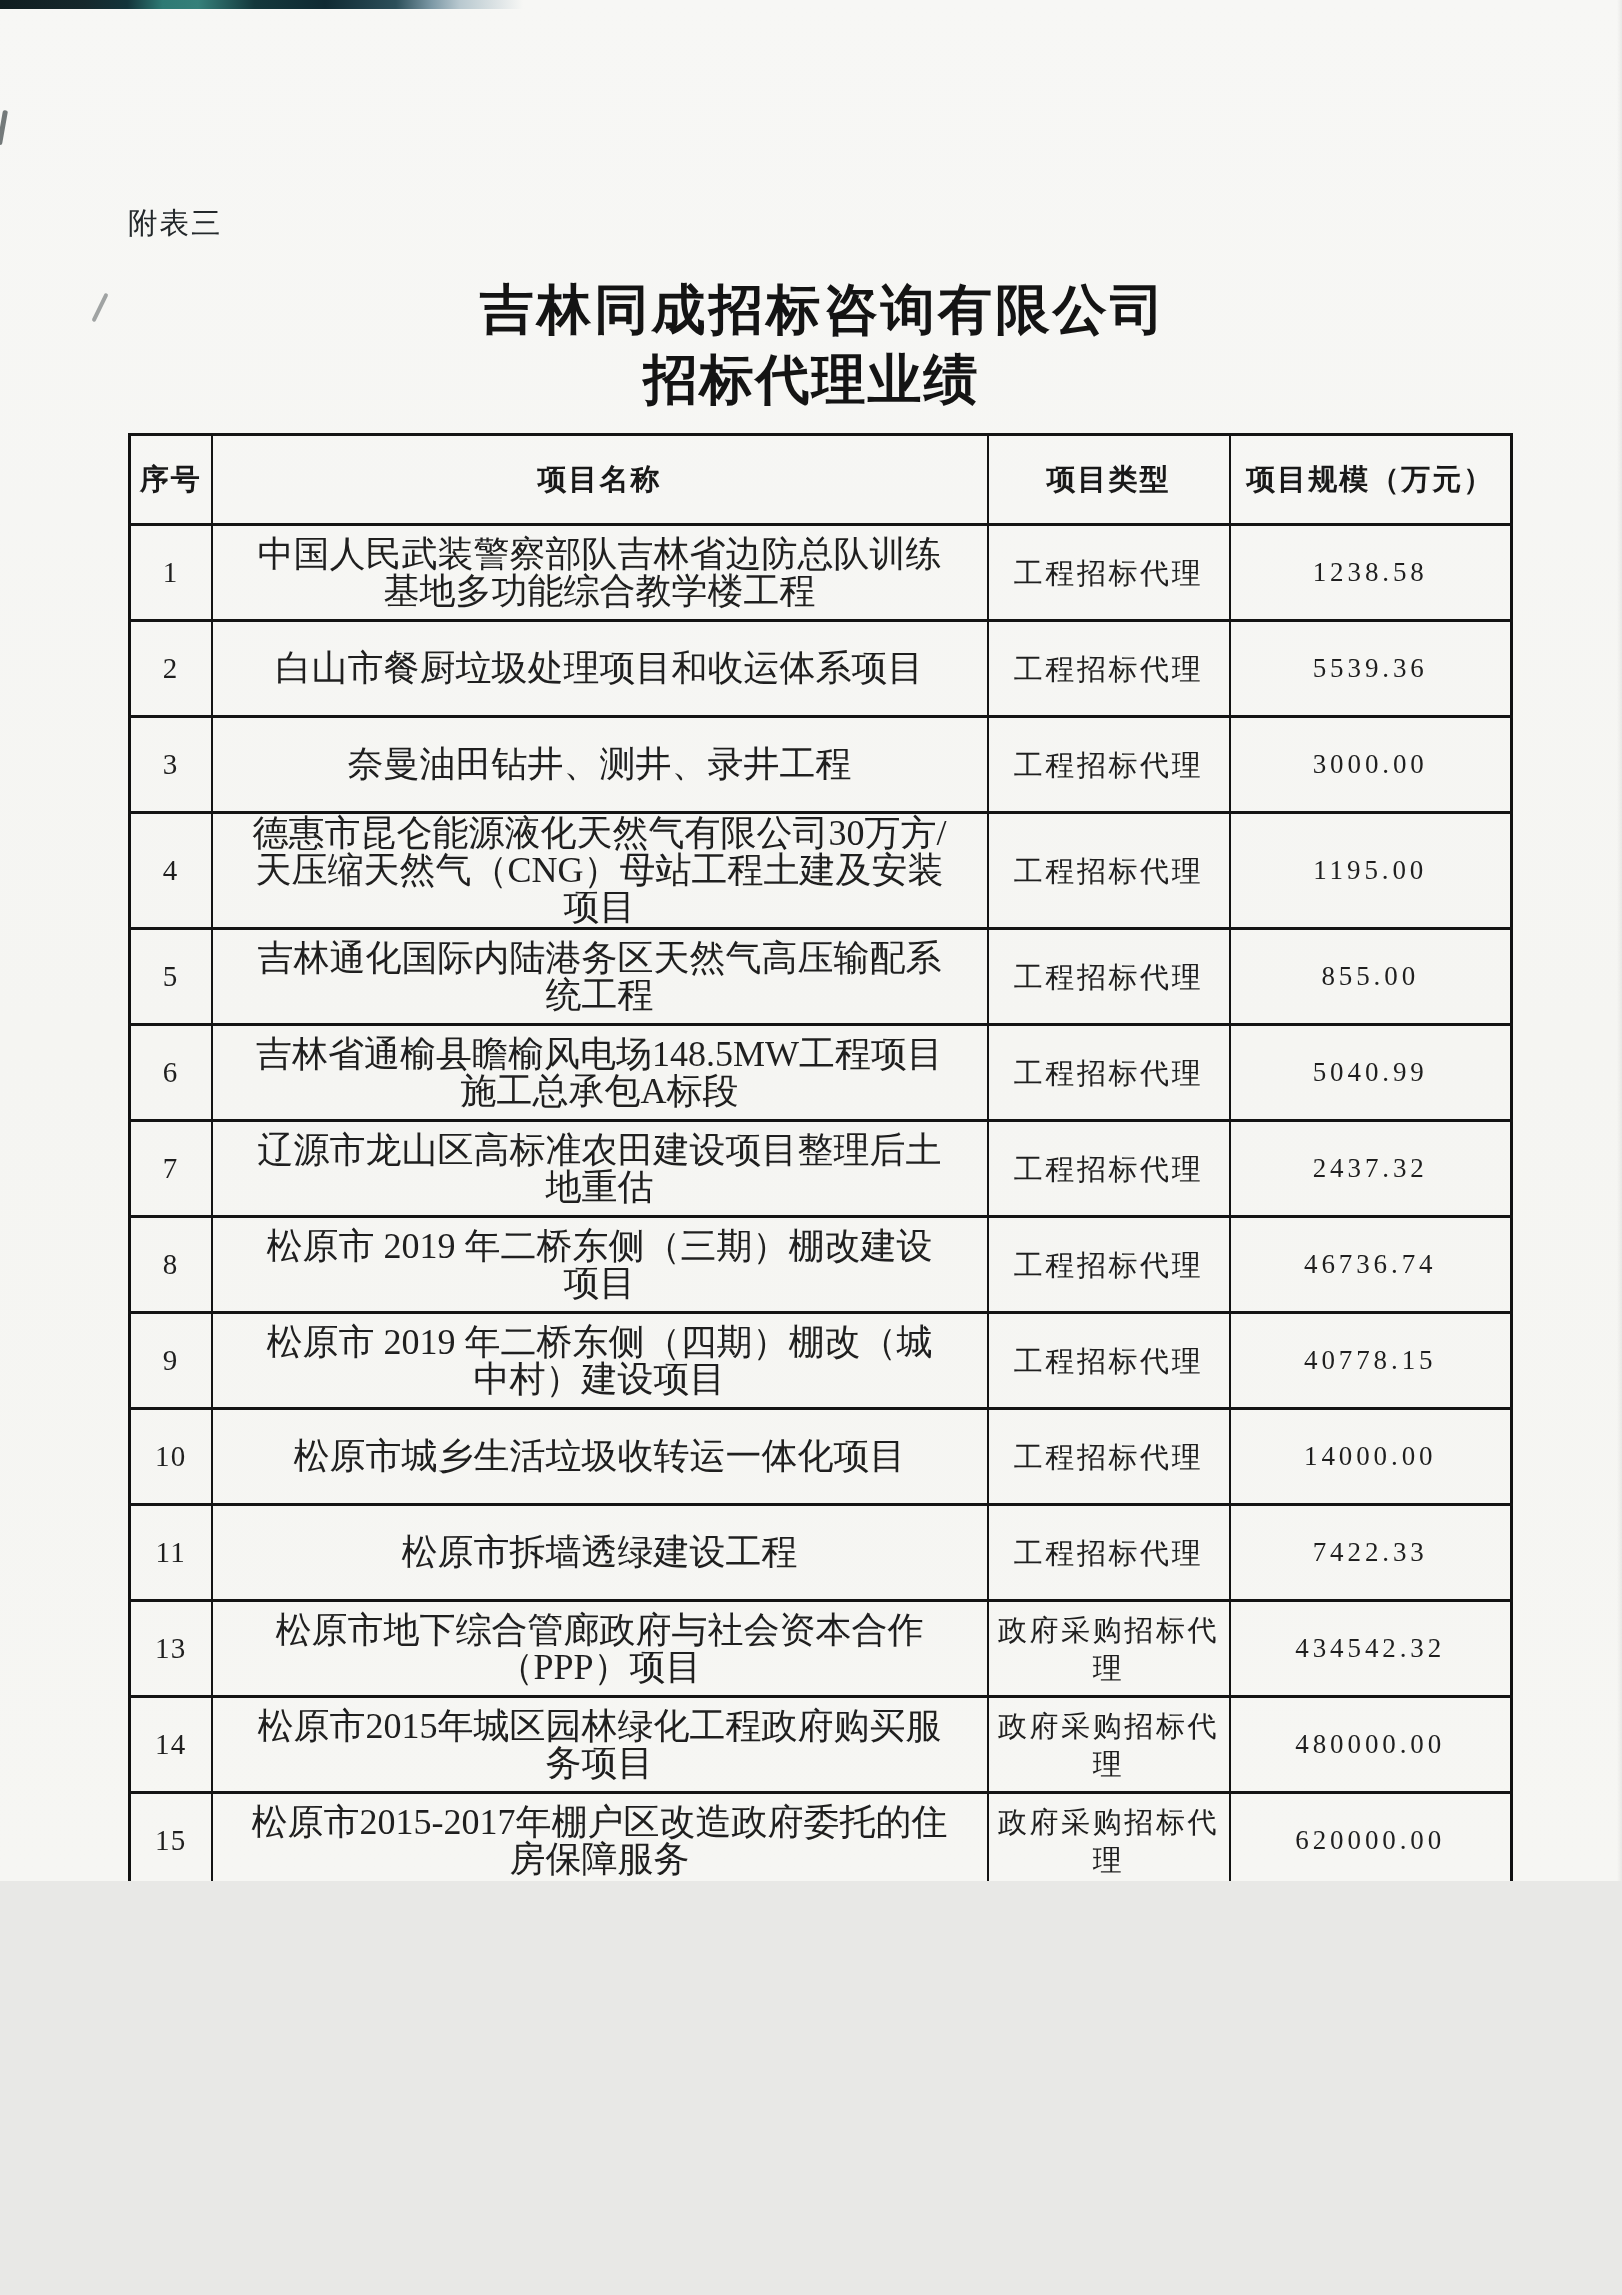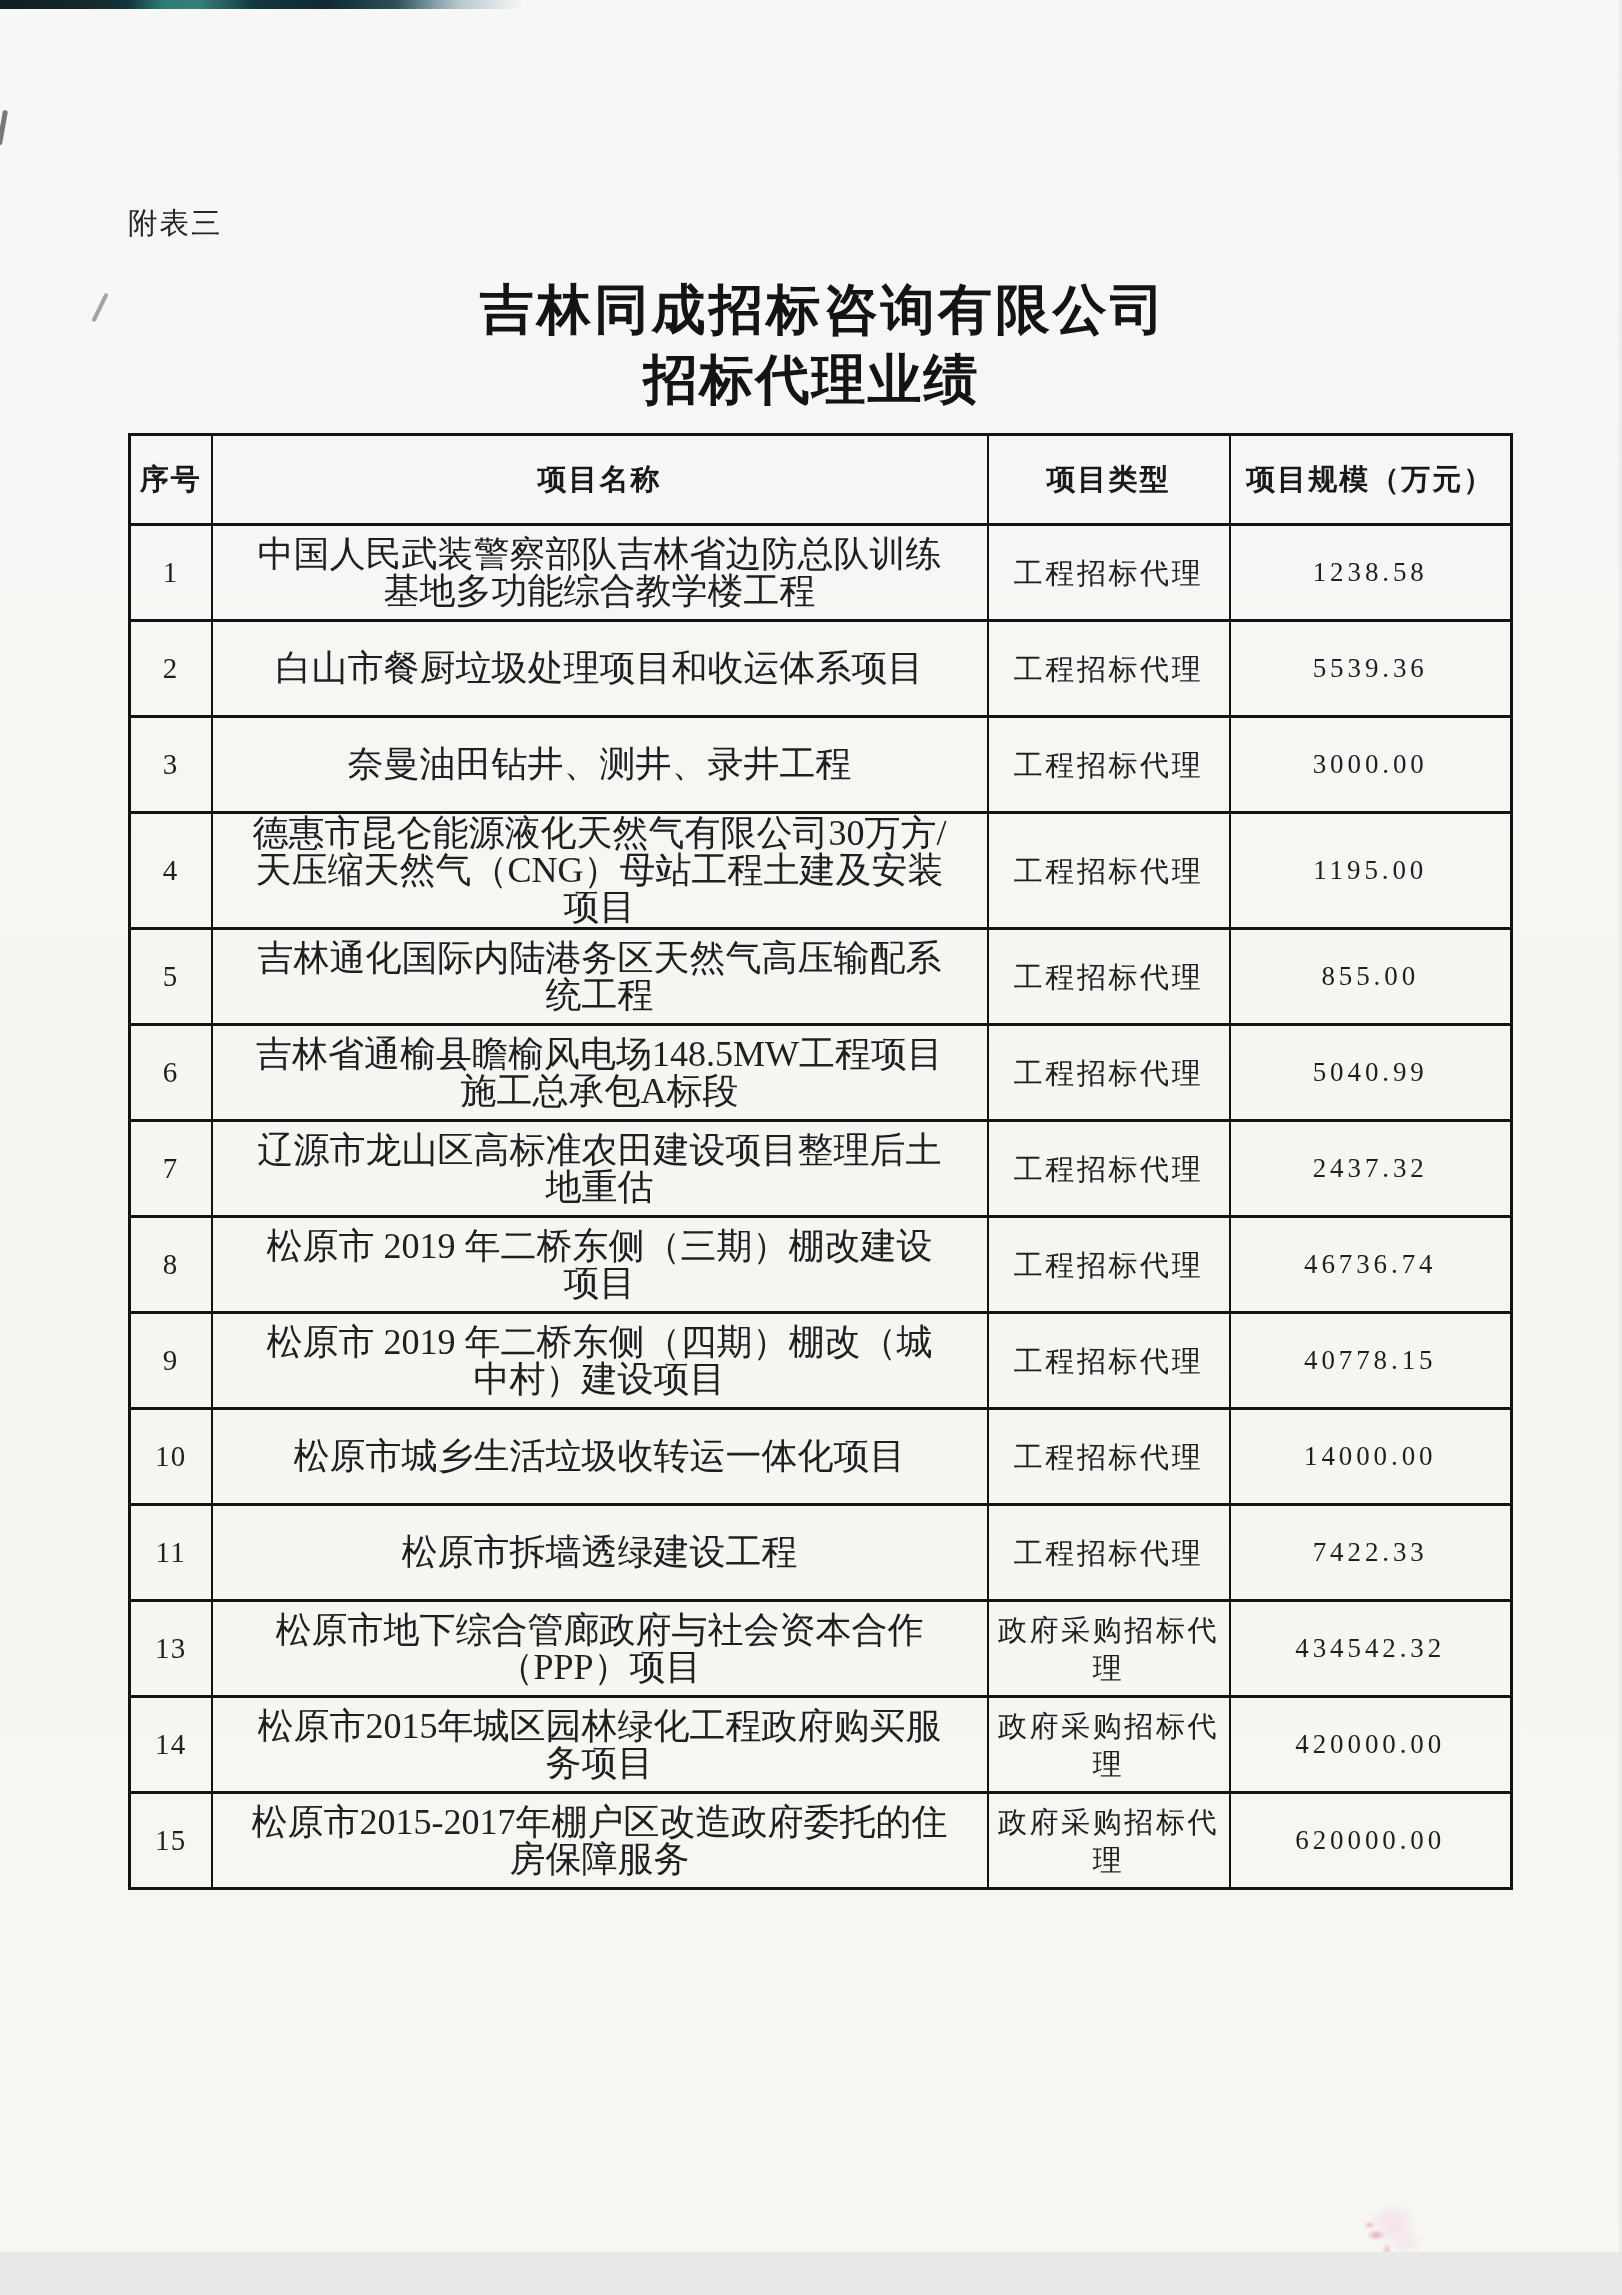--- a/index.html
+++ b/index.html
@@ -3,21 +3,21 @@
 <meta charset="utf-8">
 <style>
   html, body {
     margin: 0;
     padding: 0;
     background: #e8e8e6;
   }
   .page {
     position: relative;
     width: 1623px;
-    height: 2252px;
+    height: 1881px;
     margin: 0 auto;
     background: linear-gradient(180deg, #f7f7f5 0%, #f5f5f2 55%, #f6f6f3 100%);
     overflow: hidden;
     font-family: "Liberation Serif", "DejaVu Serif", serif;
     color: #1f1f1f;
   }
 
   
   .scan-strip {
     position: absolute;
@@ -211,21 +211,21 @@
         <tr>
           <td class="c1">13</td>
           <td class="c2">松原市地下综合管廊政府与社会资本合作（PPP）项目</td>
           <td class="c3">政府采购招标代理</td>
           <td class="c4">434542.32</td>
         </tr>
         <tr>
           <td class="c1">14</td>
           <td class="c2">松原市2015年城区园林绿化工程政府购买服务项目</td>
           <td class="c3">政府采购招标代理</td>
-          <td class="c4">420000.00</td>
+          <td class="c4">480000.00</td>
         </tr>
         <tr>
           <td class="c1">15</td>
           <td class="c2">松原市2015-2017年棚户区改造政府委托的住房保障服务</td>
           <td class="c3">政府采购招标代理</td>
           <td class="c4">620000.00</td>
         </tr>
       </tbody>
   </table>
 

